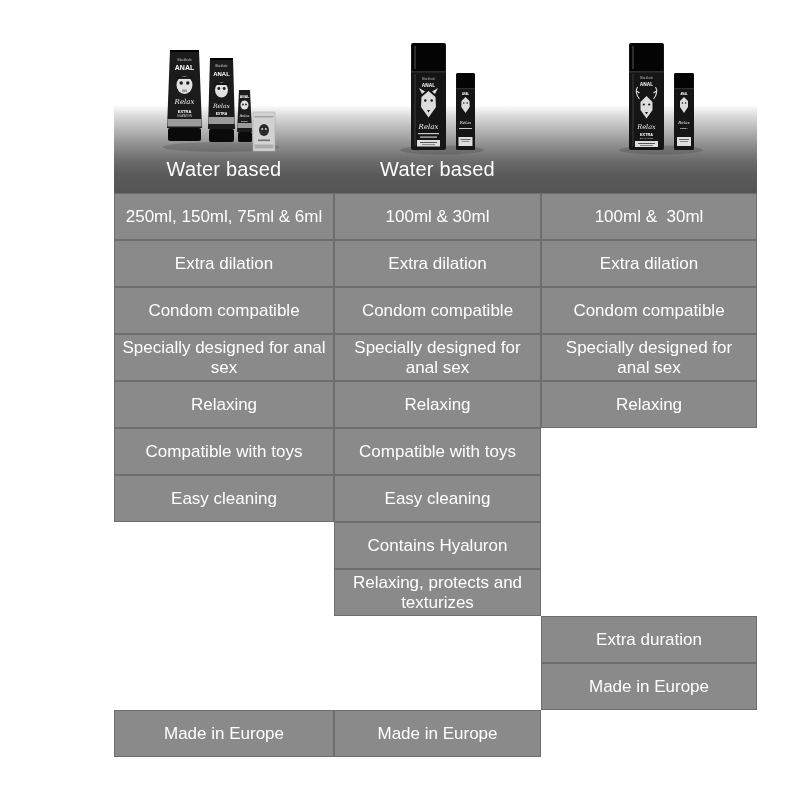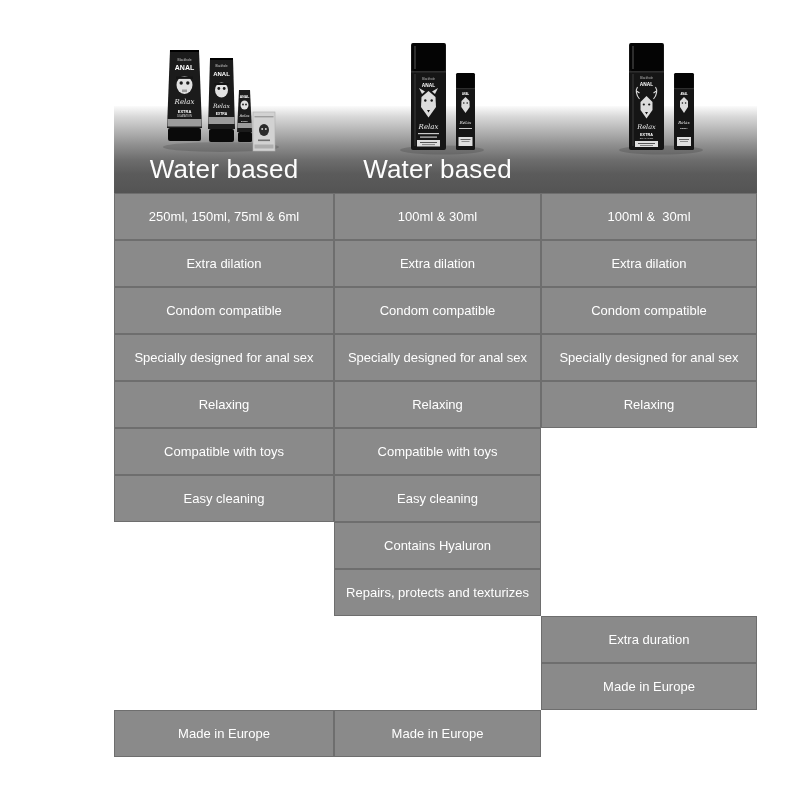--- a/index.html
+++ b/index.html
@@ -14,37 +14,37 @@
   .header-band{
     position:absolute;left:78px;top:106px;width:643px;height:87px;
     background:linear-gradient(180deg,#fbfbfb 0%,#d9d9d9 12%,#b5b5b5 28%,#8f8f8f 45%,#6d6d6d 62%,#5b5b5b 78%,#545454 100%);
   }
   .header-labels{
     position:absolute;left:78px;top:152px;width:643px;height:34px;
     display:grid;grid-template-columns:220px 207px 216px;
   }
   .header-label{
     display:flex;align-items:center;justify-content:center;
-    color:#fdfdfd;font-size:26px;letter-spacing:0.2px;
+    color:#fdfdfd;font-size:20px;letter-spacing:0.2px;
   }
 
   
   .products{position:absolute;left:0;top:0;width:800px;height:160px;}
 
   
   .grid{
     position:absolute;left:78px;top:193px;width:643px;
     display:grid;grid-template-columns:220px 207px 216px;grid-auto-rows:47px;
   }
   .cell{
     box-sizing:border-box;
     background:#8a8a8a;
     border:1px solid #6e6e6e;
     display:flex;align-items:center;justify-content:center;
-    color:#ffffff;font-size:13px;text-align:center;
+    color:#ffffff;font-size:17px;text-align:center;
     white-space:pre-wrap;
     padding:8px 6px;
   }
   .cell.empty{background:transparent;border:none;}
 
   svg text{font-family:"Liberation Sans","DejaVu Sans",sans-serif;}
   svg text.script{font-family:"DejaVu Serif","Liberation Serif",serif;font-style:italic;}
 </style>
 </head>
 <body>
@@ -245,21 +245,21 @@
 
     <div class="cell">Easy cleaning</div>
     <div class="cell">Easy cleaning</div>
     <div class="cell empty"></div>
 
     <div class="cell empty"></div>
     <div class="cell">Contains Hyaluron</div>
     <div class="cell empty"></div>
 
     <div class="cell empty"></div>
-    <div class="cell">Repairs, protects and texturizes</div>
+    <div class="cell">Relaxing, protects and texturizes</div>
     <div class="cell empty"></div>
 
     <div class="cell empty"></div>
     <div class="cell empty"></div>
     <div class="cell">Extra duration</div>
 
     <div class="cell empty"></div>
     <div class="cell empty"></div>
 
     <div class="cell">Made in Europe</div>

